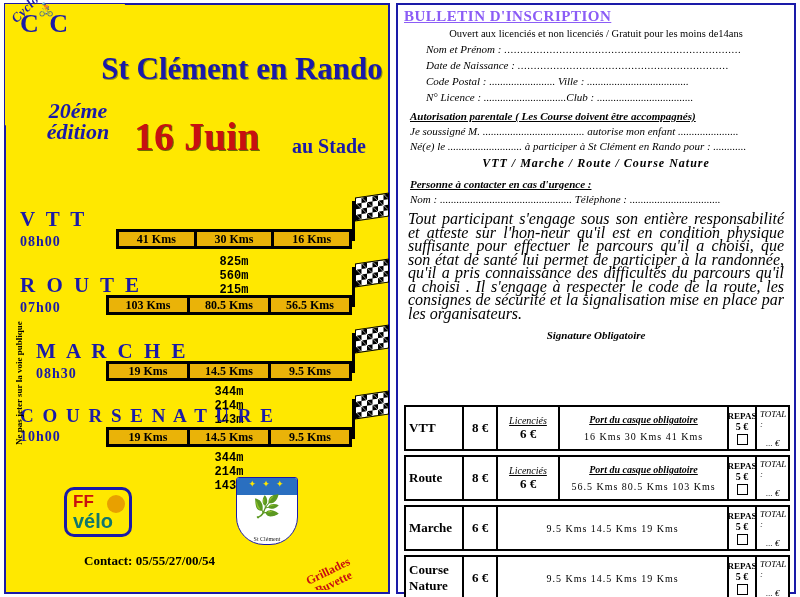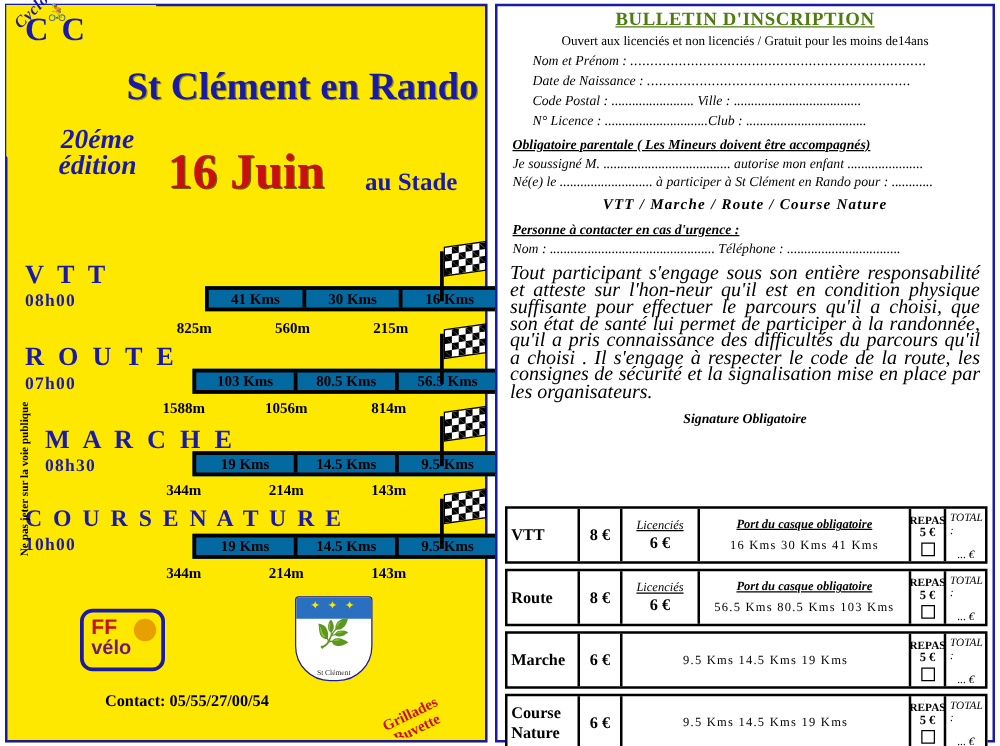--- a/index.html
+++ b/index.html
@@ -79,36 +79,35 @@
     font-weight:bold;font-size:21px;color:#1a1aa8;
     letter-spacing:3px;white-space:nowrap;
   }
   .disc .dtime{
     font-family:"Liberation Serif", serif;
     font-weight:bold;font-size:14px;color:#1a1aa8;
     letter-spacing:1px;margin-top:2px;
   }
   .kmbar{
     position:absolute;display:flex;align-items:stretch;
-    border:3px solid #000;background:#0369a1;height:20px;
+    border:3px solid #000;background:#eab308;height:20px;
     box-sizing:border-box;
-    margin-left:48px;
   }
   .kmbar div{
     flex:1;display:flex;align-items:center;justify-content:center;
     font-family:"Liberation Serif", serif;
     font-weight:bold;font-size:12px;color:#000;
     border-right:3px solid #000;
     box-sizing:border-box;
   }
   .kmbar div:last-child{border-right:none;}
   .denivs{
     position:absolute;display:flex;
-    font-family:Liberation Serif, serif;
-    font-size:12px;color:#000;font-weight:bold;
+    font-family:Liberation Mono, monospace;
+    font-size:12px;color:#000;font-weight:bold;flex-direction:column;
   }
   .denivs div{flex:1;text-align:center;}
 
   
   .flag{position:absolute;width:34px;height:24px;}
   .flag .cloth{
     width:34px;height:24px;
     background-image:
       linear-gradient(45deg,#000 25%,transparent 25%,transparent 75%,#000 75%),
       linear-gradient(45deg,#000 25%,#fff 25%,#fff 75%,#000 75%);
@@ -121,21 +120,21 @@
 
   .ffvelo{
     position:absolute;left:58px;top:482px;width:62px;height:44px;
     border:3px solid #1a1aa8;border-radius:10px;background:#ffe800;
   }
   .ffvelo .ff{
     position:absolute;left:6px;top:2px;font-weight:bold;font-size:17px;color:#c81010;
     font-family:"Liberation Sans", sans-serif;
   }
   .ffvelo .velo{
-    position:absolute;left:6px;top:20px;font-weight:bold;font-size:16px;color:#701a75;
+    position:absolute;left:6px;top:20px;font-weight:bold;font-size:20px;color:#0f766e;
     font-family:"Liberation Sans", sans-serif;
   }
   .ffvelo .dot{
     position:absolute;right:4px;top:5px;width:18px;height:18px;border-radius:50%;
     background:#e8a000;
   }
   .blason{
     position:absolute;left:230px;top:472px;width:60px;height:66px;
     background:#ffffff;border:1px solid #1a1aa8;
     border-radius:3px 3px 28px 28px;
@@ -180,21 +179,21 @@
     line-height:13px;text-align:center;white-space:nowrap;
   }
 
   
   .form{
     position:absolute;left:396px;top:3px;width:400px;height:591px;
     background:#ffffff;border:2px solid #1a1aa8;box-sizing:border-box;
     padding:2px 6px;
   }
   .form-title{
-    text-align:center;font-weight:bold;font-size:15px;color:#4d7c0f;
+    text-align:left;font-weight:bold;font-size:15px;color:#8b5cf6;
     text-decoration:underline;letter-spacing:.5px;margin-top:1px;
   }
   .form-sub{
     text-align:center;font-size:10.5px;color:#000;margin-top:3px;
   }
   .fline{
     font-style:italic;font-size:11px;color:#000;margin:4px 0 0 22px;
     white-space:nowrap;overflow:hidden;
   }
   .fline .dots{letter-spacing:.5px;}
@@ -301,25 +300,20 @@
 
     <div class="disc" style="left:14px;top:268px;">
       <div class="dname">R O U T E</div>
       <div class="dtime">07h00</div>
     </div>
     <div class="kmbar" style="left:100px;top:290px;width:246px;">
       <div>103  Kms</div>
       <div>80.5  Kms</div>
       <div>56.5  Kms</div>
     </div>
-    <div class="denivs" style="left:100px;top:314px;width:246px;">
-      <div>1588m</div>
-      <div>1056m</div>
-      <div>814m</div>
-    </div>
     <div class="pole" style="left:346px;top:262px;height:40px;"></div>
     <div class="flag" style="left:349px;top:256px;">
         <div class="cloth"></div>
       </div>
 
     <div class="disc" style="left:30px;top:334px;">
       <div class="dname">M A R C H E</div>
       <div class="dtime">08h30</div>
     </div>
     <div class="kmbar" style="left:100px;top:356px;width:246px;">
@@ -393,21 +387,21 @@
       <span>Date de Naissance :</span>
       <span class="dots">.................................................................</span>
     </div>
     <div class="fline">
       <span>Code Postal : ........................  Ville : .....................................</span>
     </div>
     <div class="fline">
       <span>N° Licence : ..............................Club : ...................................</span>
     </div>
 
-    <div class="sec-title">Obligatoire parentale  ( Les Mineurs doivent être accompagnés)</div>
+    <div class="sec-title">Autorisation parentale  ( Les Course doivent être accompagnés)</div>
     <div class="fline2">Je soussigné M. ..................................... autorise mon enfant ......................</div>
     <div class="fline2">Né(e) le ........................... à participer à St Clément en Rando pour : ............</div>
     <div class="disc-line">VTT  /  Marche  /  Route  /  Course Nature</div>
 
     <div class="sec-title">Personne à contacter en cas d'urgence :</div>
     <div class="fline2">Nom : ................................................  Téléphone : .................................</div>
 
     <div class="para">Tout participant s'engage sous son entière responsabilité et atteste sur l'hon-neur  qu'il est en condition physique suffisante pour effectuer le parcours qu'il a choisi, que  son état de santé lui permet de participer à la randonnée, qu'il a pris connaissance des  difficultés du parcours qu'il a choisi . Il s'engage à respecter le code de la route,  les consignes de sécurité et la signalisation mise en place par les  organisateurs.</div>
     <div class="signature">Signature Obligatoire</div>
 

